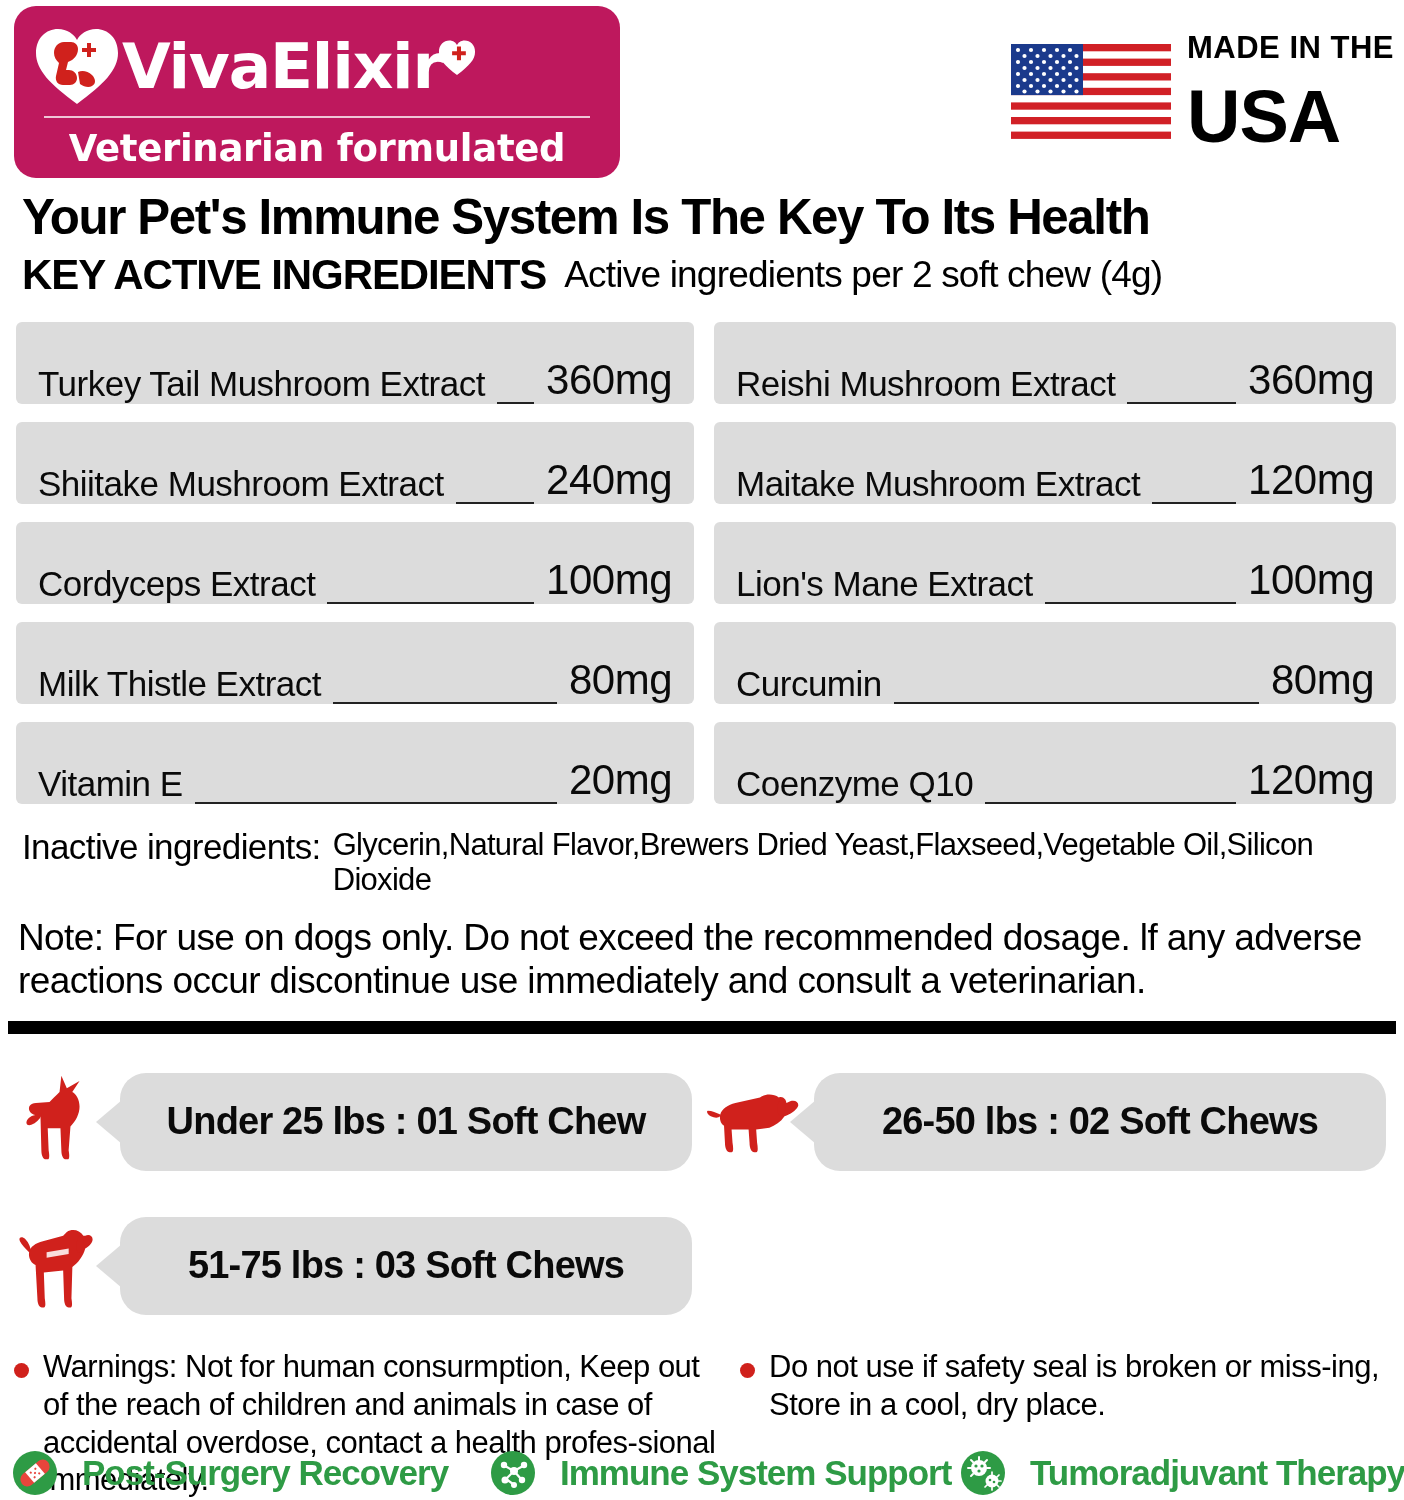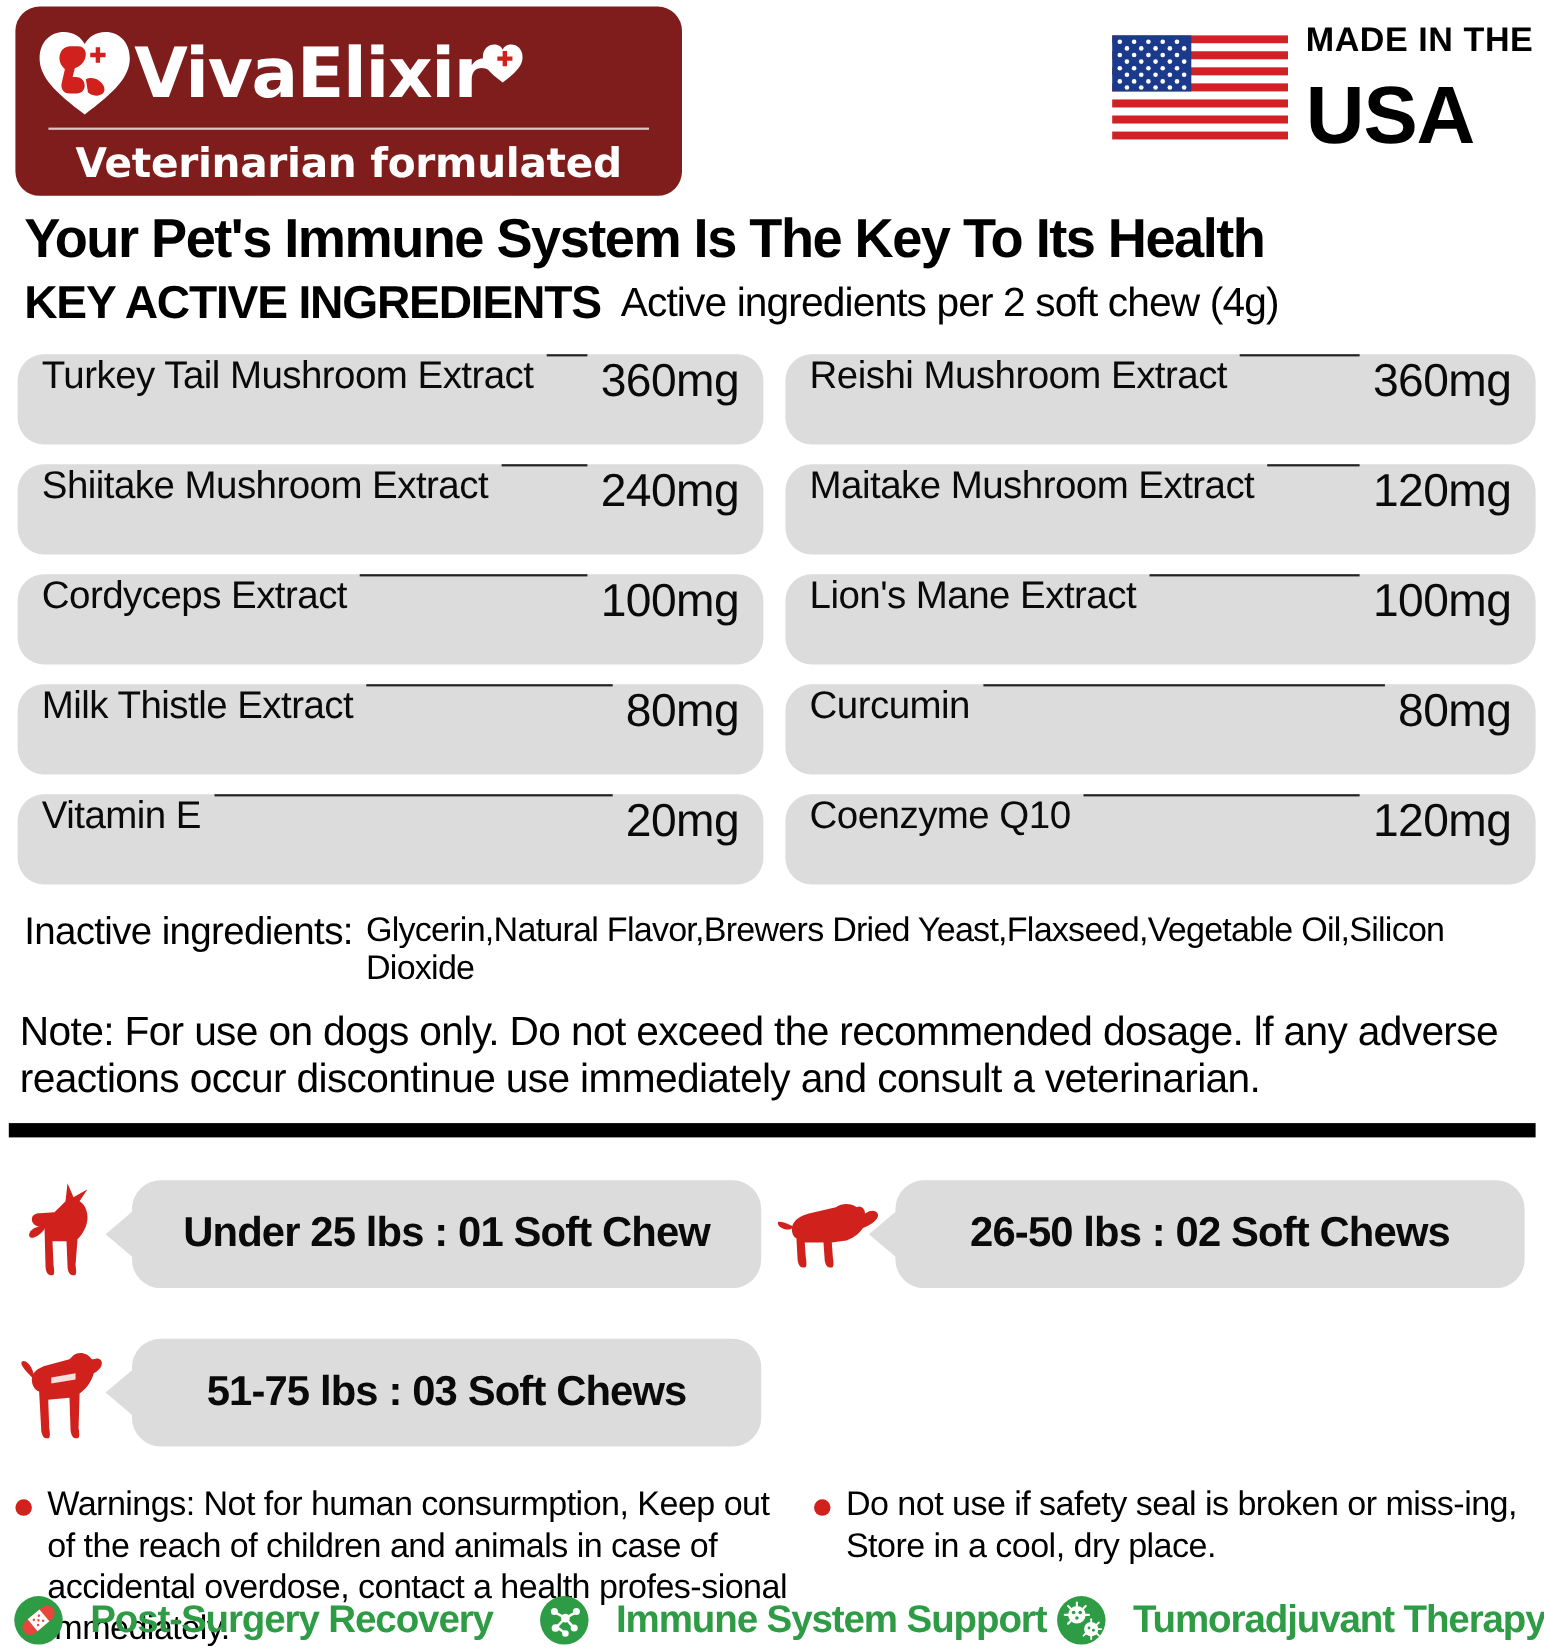--- a/index.html
+++ b/index.html
@@ -25,21 +25,21 @@
     position: relative;
     height: 188px;
   }
 
   .brand-block {
     position: absolute;
     left: 14px;
     top: 6px;
     width: 606px;
     height: 172px;
-    background: #7f1d1d;
+    background: #be185d;
     border-radius: 22px;
     padding: 14px 20px 10px 20px;
   }
 
   .brand-top {
     display: flex;
     align-items: center;
     height: 92px;
   }
 
@@ -71,21 +71,21 @@
     color: #ffffff;
     text-align: center;
     margin-top: 9px;
     letter-spacing: -0.3px;
     font-family: "DejaVu Sans", sans-serif;
   }
 
   .usa-badge {
     position: absolute;
     right: 10px;
-    top: 20px;
+    top: 32px;
     display: flex;
     align-items: center;
     gap: 16px;
   }
   .usa-flag { width: 160px; height: 95px; }
   .usa-text { line-height: 1; }
   .usa-made {
     font-size: 31px;
     font-weight: 700;
     letter-spacing: 0.5px;
@@ -138,25 +138,25 @@
     margin: 14px 14px 0 10px;
     display: grid;
     grid-template-columns: 690px 694px;
     grid-auto-rows: 100px;
     column-gap: 8px;
     row-gap: 0px;
   }
 
   .ing-pill {
     background: #DCDCDC;
-    border-radius: 24px;
+    border-radius: 6px;
     height: 82px;
     margin: 9px 6px;
     display: flex;
-    align-items: flex-start;
+    align-items: flex-end;
     padding: 0 22px 0 22px;
   }
 
   .ing-name {
     font-size: 35px;
     font-weight: 400;
     letter-spacing: -0.5px;
     white-space: nowrap;
     font-family: "Liberation Sans", sans-serif;
     color: #0a0a0a;

